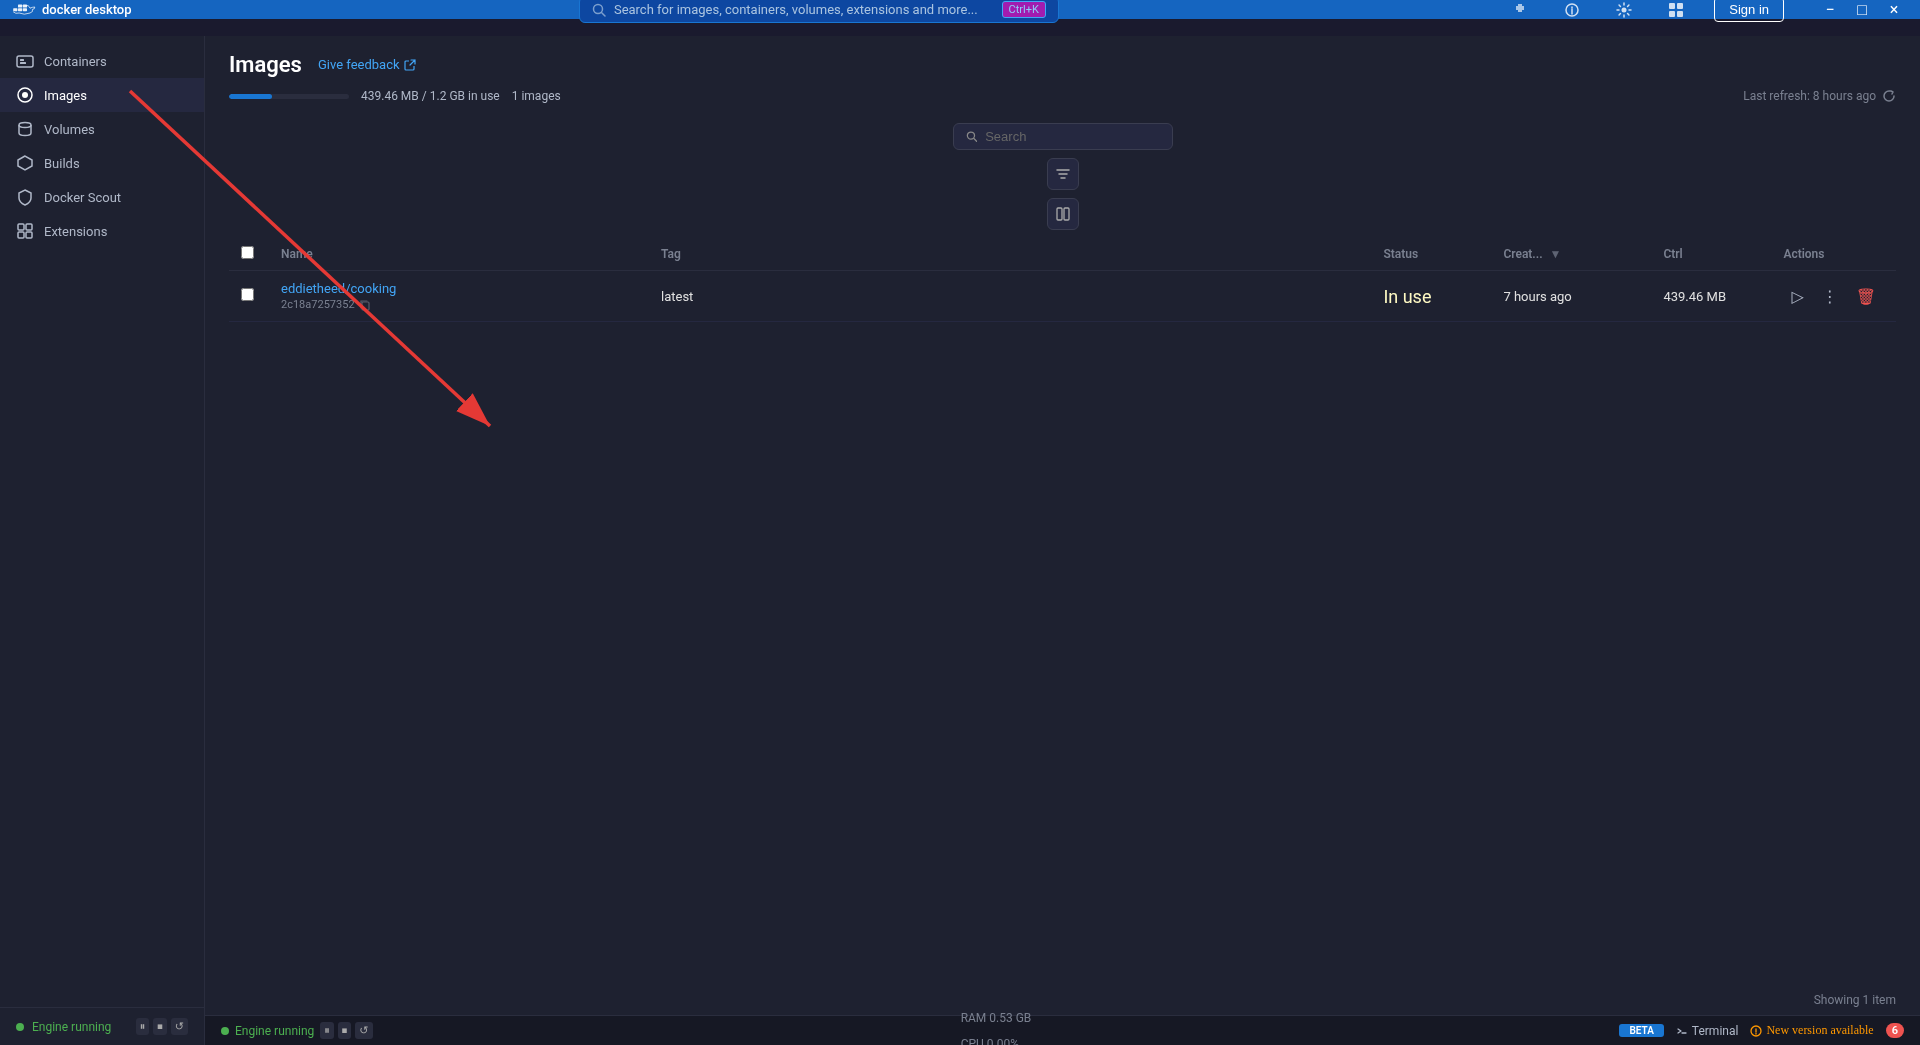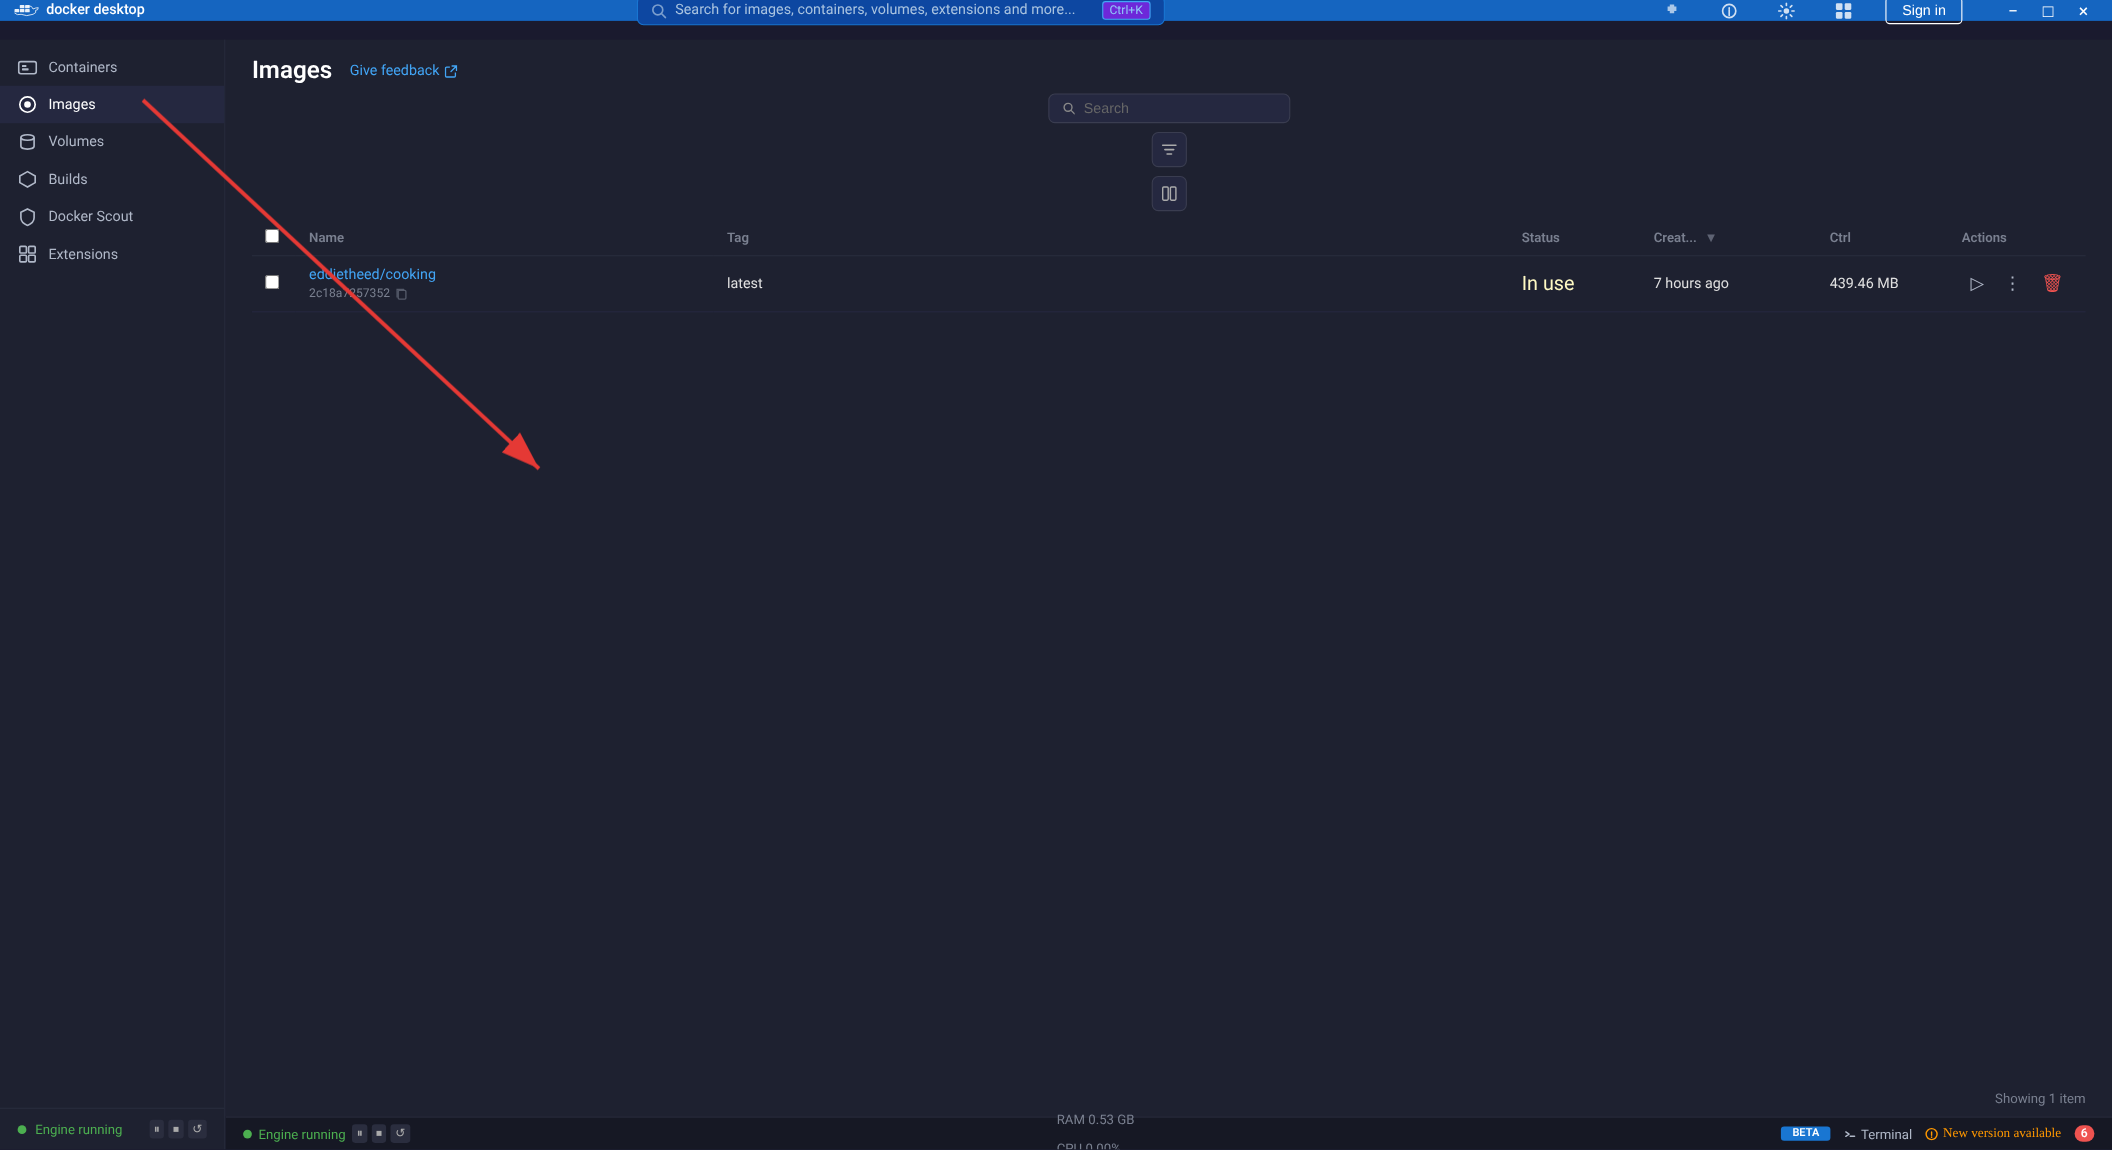--- a/index.html
+++ b/index.html
@@ -56,21 +56,21 @@
       align-items: center;
       padding: 4px 12px;
       gap: 8px;
       width: 480px;
       color: #aac4e0;
       font-size: 13px;
     }
     .search-bar svg { opacity: 0.7; }
     .search-kbd {
       margin-left: auto;
-      background: #6d28d9;
+      background: #a21caf;
       border: 1px solid #42a5f5;
       border-radius: 3px;
       padding: 1px 6px;
       font-size: 11px;
       color: #90caf9;
     }
     .titlebar-right {
       display: flex;
       align-items: center;
       gap: 24px;
@@ -614,20 +614,39 @@
       <a class="feedback-link">
         <span>Give feedback</span>
         <svg width="12" height="12" viewBox="0 0 12 12" fill="none">
           <path d="M5 2H2a1 1 0 00-1 1v7a1 1 0 001 1h7a1 1 0 001-1V7" stroke="#42a5f5" stroke-width="1.2"></path>
           <path d="M7 1h4v4M11 1L6 6" stroke="#42a5f5" stroke-width="1.2" stroke-linecap="round"></path>
         </svg>
       </a>
     </div>
 
 
+    <div class="storage-bar-row">
+      <div class="storage-left">
+        <div class="storage-progress">
+          <div class="storage-fill" style="width: 36%"></div>
+        </div>
+        <span class="storage-text">
+          <span>439.46 MB</span>
+          <span> / </span>
+          <span>1.2 GB in use</span>
+        </span>
+        <span class="images-count">1 images</span>
+      </div>
+      <div class="last-refresh">
+        <span>Last refresh: 8 hours ago</span>
+        <svg class="refresh-icon" viewBox="0 0 14 14" fill="none">
+          <path d="M12 7A5 5 0 112 7a5 5 0 015-5h2M9 2l2 1-1 2" stroke="#7a8090" stroke-width="1.5" stroke-linecap="round" stroke-linejoin="round"></path>
+        </svg>
+      </div>
+    </div>
 
     <div class="toolbar">
       <div class="search-input-wrap">
         <svg width="13" height="13" viewBox="0 0 13 13" fill="none">
           <circle cx="5.5" cy="5.5" r="4" stroke="#888" stroke-width="1.4"></circle>
           <line x1="8.8" y1="8.8" x2="12" y2="12" stroke="#888" stroke-width="1.4" stroke-linecap="round"></line>
         </svg>
         <input class="search-input" type="text" placeholder="Search" style="">
       </div>
       <div class="toolbar-icon-btn">

